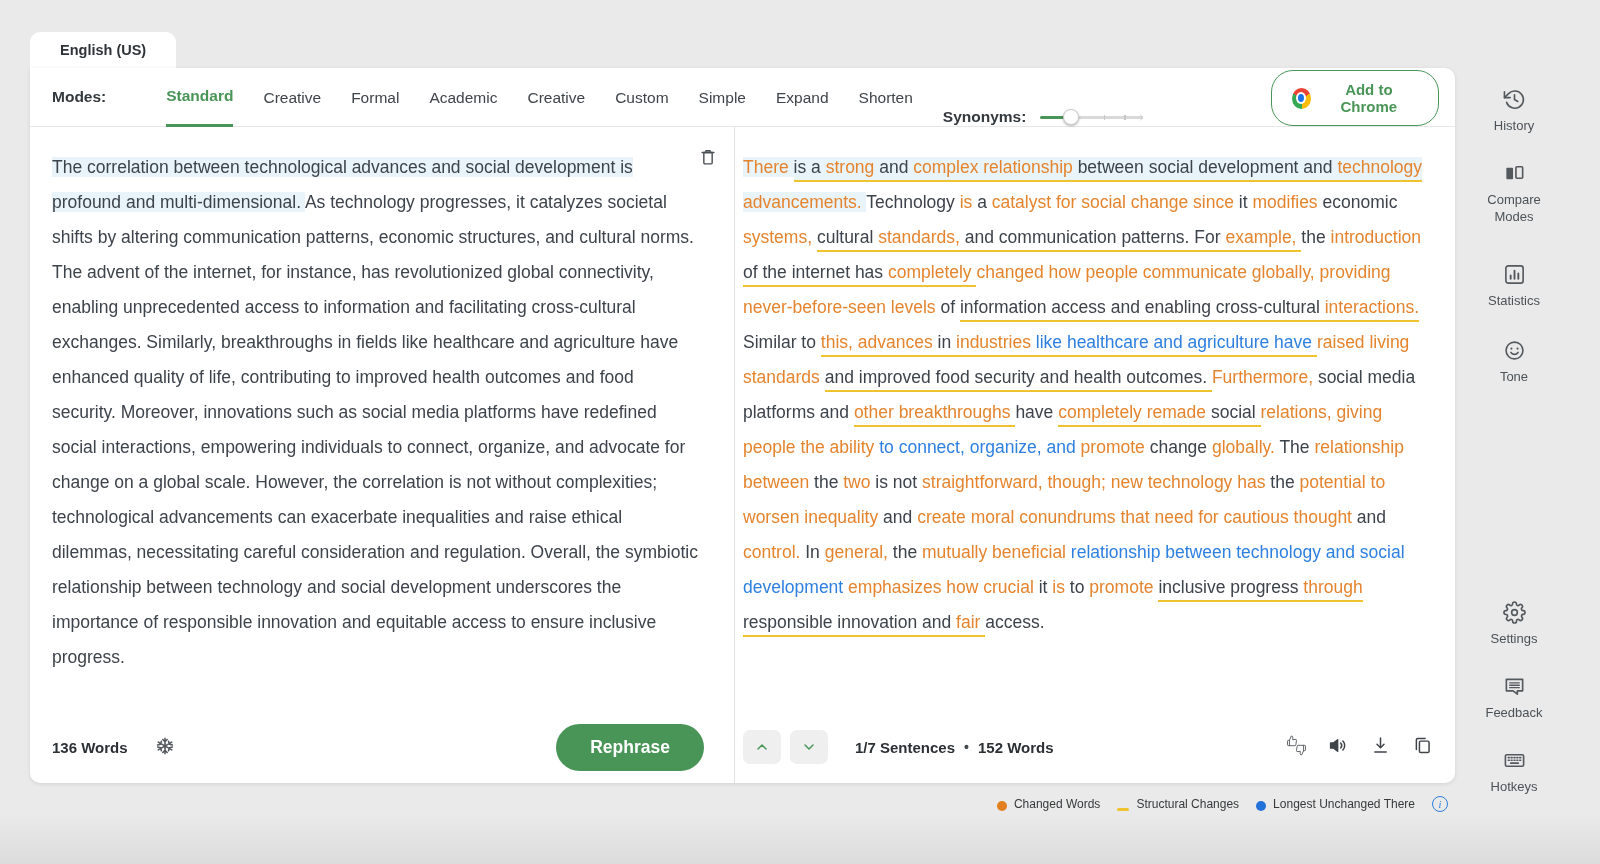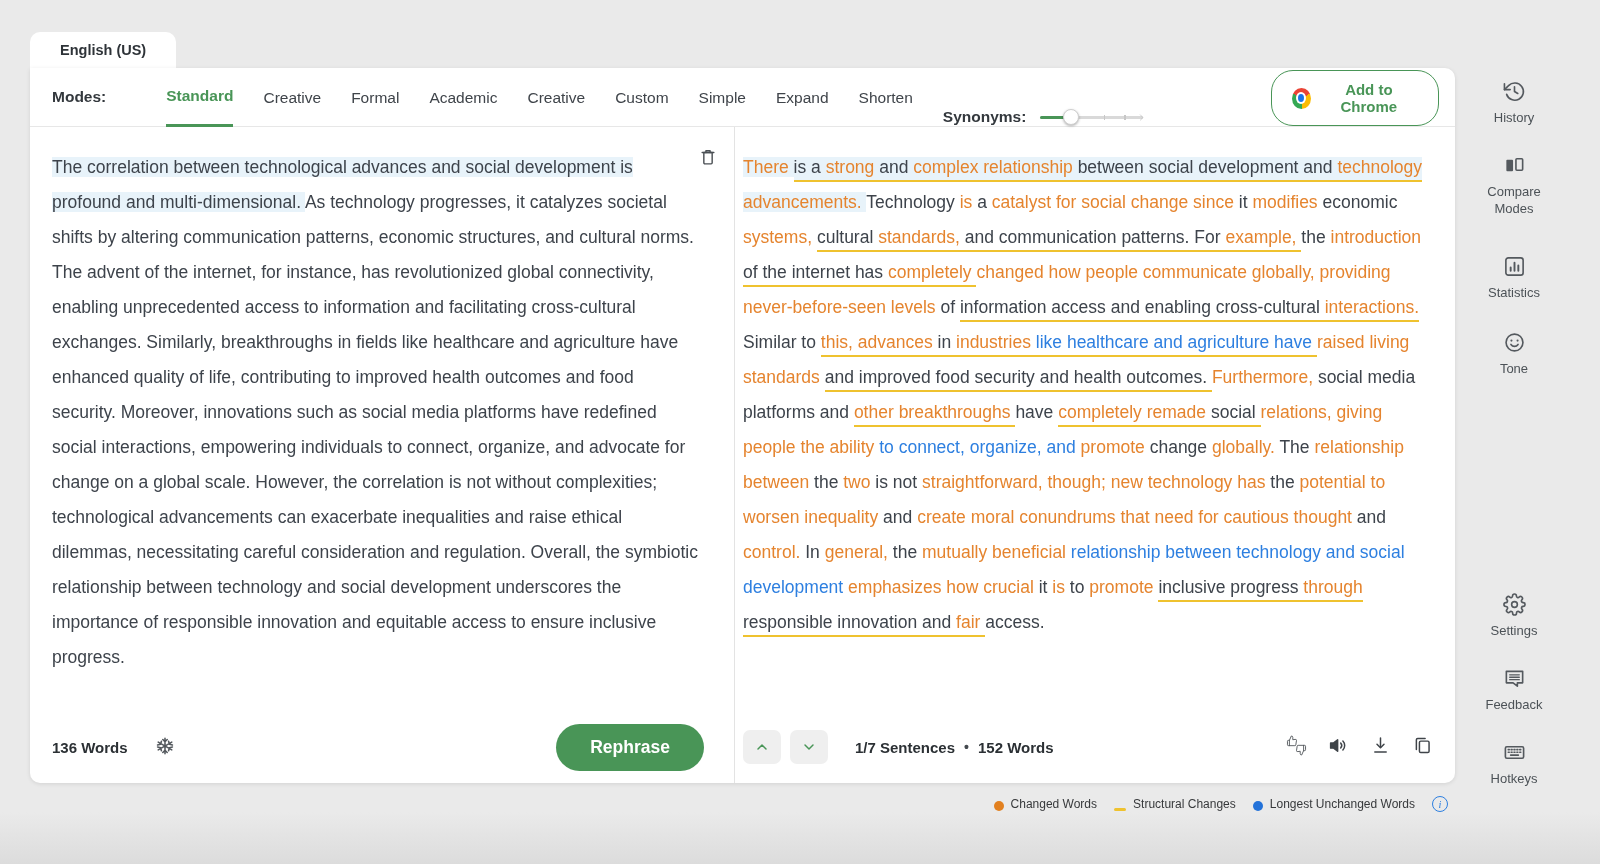--- a/index.html
+++ b/index.html
@@ -95,21 +95,21 @@
   
   .legend { position:absolute; top:796px; right:152px; display:flex; align-items:center; gap:17px; }
   .lg-item { display:flex; align-items:flex-end; gap:7px; font-size:12px; color:#37393b; }
   .lg-marker.dot { width:10px; height:10px; border-radius:50%; }
   .lg-marker.dash { width:12px; height:3px; border-radius:2px; }
   .info { width:16px; height:16px; border:1.4px solid var(--unchanged,#2d7fe0); border-radius:50%;
           color:var(--unchanged,#2d7fe0); font-size:10.5px; font-family:"Liberation Serif",serif; font-style:italic;
           display:flex; align-items:center; justify-content:center; cursor:pointer; }
 
   
-  .sidebar { position:absolute; left:1458px; top:80px; width:112px; }
+  .sidebar { position:absolute; left:1458px; top:88px; width:112px; }
   .side-item { display:flex; flex-direction:column; align-items:center; cursor:pointer; }
   .side-item:nth-child(2) { margin-top:28px; }
   .side-item:nth-child(3) { margin-top:38px; }
   .side-item:nth-child(4) { margin-top:30px; }
   .side-item:nth-child(5) { margin-top:216px; }
   .side-item:nth-child(6) { margin-top:28px; }
   .side-item:nth-child(7) { margin-top:28px; }
   .side-icon { color:#54595e; }
   .side-icon svg { width:23px; height:23px; display:block; }
   .side-lbl { margin-top:6px; font-size:13px; color:#4c5257; text-align:center; max-width:78px; line-height:17px; }
@@ -268,21 +268,21 @@
       <span class="lg-item">
         <span class="lg-marker dot" style="background: rgb(226, 128, 31);"></span>
         <span class="lg-label">Changed Words</span>
       </span>
       <span class="lg-item">
         <span class="lg-marker dash" style="background: rgb(239, 194, 47);"></span>
         <span class="lg-label">Structural Changes</span>
       </span>
       <span class="lg-item">
         <span class="lg-marker dot" style="background: rgb(35, 114, 217);"></span>
-        <span class="lg-label">Longest Unchanged Words</span>
+        <span class="lg-label">Longest Unchanged There</span>
       </span>
       <span class="info">i</span>
     </div>
 
   <aside class="sidebar">
       <div class="side-item">
         <span class="side-icon">
           <svg viewBox="0 0 24 24">
             <path d="M1.5 4v6h6"></path>
             <path d="M3.8 15a9 9 0 1 0 2-9.1L1.5 10"></path>

